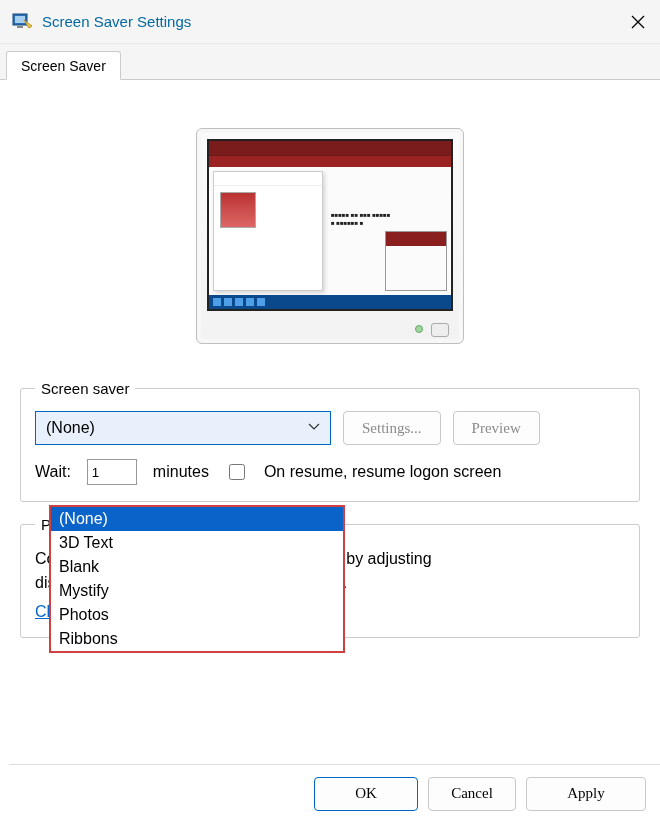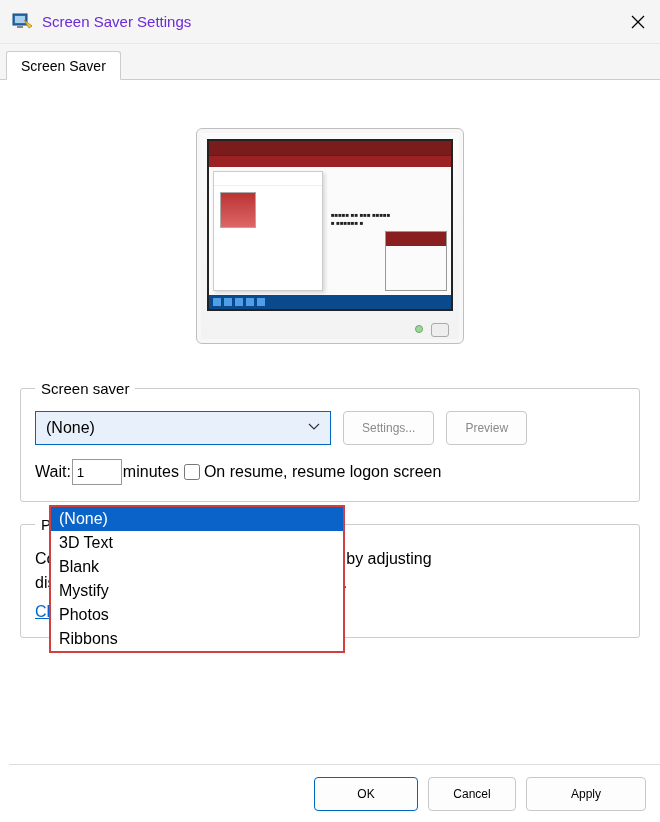--- a/index.html
+++ b/index.html
@@ -1,21 +1,21 @@
 <!DOCTYPE html>
 <html><head>
 <meta charset="utf-8">
 <style>
   * { box-sizing: border-box; font-family: "Segoe UI", Arial, sans-serif; }
   body { margin: 0; background: #fff; width: 660px; height: 822px; position: relative; }
 
   .titlebar { display: flex; align-items: center; height: 44px; padding: 0 12px; background: #f5f5f5; border-bottom: 1px solid #e8e8e8; }
   .titlebar .app-icon { width: 20px; height: 20px; margin-right: 10px; position: relative; }
   .titlebar .app-icon svg { width: 20px; height: 20px; }
-  .titlebar .title { font-size: 15px; color: #6d28d9; flex: 1; }
+  .titlebar .title { font-size: 15px; color: #0369a1; flex: 1; }
   .titlebar .close { width: 44px; height: 44px; display:flex; align-items:center; justify-content:center; margin-right:-12px;}
   .titlebar .close svg { width: 14px; height: 14px; }
 
   .tabstrip { display:flex; align-items:flex-end; height: 36px; padding-left: 6px; background:#f5f5f5; border-bottom:1px solid #ccc;}
   .tab { background:#fff; border:1px solid #ccc; border-bottom:1px solid #fff; padding:6px 14px 5px; font-size:14px; border-radius:3px 3px 0 0; margin-bottom:-1px;}
 
   .content { padding: 18px 20px 12px; }
 
   .preview-area { display:flex; justify-content:center; padding: 30px 0 36px; }
   .monitor { width: 268px; height: 216px; background: linear-gradient(#fbfbfb,#f2f2f2); border:1px solid #bfbfbf; border-radius:6px; position:relative; box-shadow: inset 0 0 0 4px #f7f7f7; }
@@ -33,24 +33,24 @@
   .monitor .screen .taskbar div { width:8px; height:8px; background:#4e9ee8;}
   .monitor .led { position:absolute; bottom:10px; right:40px; width:8px;height:8px;border-radius:50%;background:#9fd69f;border:1px solid #6a6;}
   .monitor .btn { position:absolute; bottom:6px; right:14px; width:18px;height:14px;border-radius:3px;border:1px solid #aaa;background:#eee;}
 
   fieldset.group { border:1px solid #ccc; border-radius:3px; padding: 14px 14px 16px; margin:0 0 14px 0; position:relative; }
   fieldset.group > legend { font-size:15px; padding:0 6px; color:#000; }
 
   .row1 { display:flex; gap:12px; align-items:center; }
   .combo { width: 296px; height:34px; border:1px solid #0067c0; background:#e8f1fb; display:flex; align-items:center; justify-content:space-between; padding:0 10px; font-size:16px; color:#000;}
   .combo .chev svg{width:12px;height:12px;}
-  .wbtn { height:34px; border:1px solid #c8c8c8; background:#fdfdfd; border-radius:4px; padding:0 18px; font-size:12px; display:flex; align-items:center;}
+  .wbtn { height:34px; border:1px solid #c8c8c8; background:#fdfdfd; border-radius:4px; padding:0 18px; font-size:15px; display:flex; align-items:center;font-family:Liberation Serif, serif;}
   .wbtn.disabled { color:#8a8a8a; }
   .wbtn.ok { border-color:#0067c0; }
-  .checkrow { display:flex; align-items:center; gap:1px; margin-top:14px; font-size:16px;}
+  .checkrow { display:flex; align-items:center; gap:16px; margin-top:14px; font-size:16px;}
   .checkrow input[type=checkbox]{width:16px;height:16px;}
   .spin { width:50px; height:26px; border:1px solid #999; padding:0 4px; }
 
   .dropdown { position:absolute; left:49px; top:505px; width:296px; background:#fff; border:2px solid #d04040; z-index:50; }
   .dropdown .item { padding:3px 8px; font-size:16px; }
   .dropdown .item.sel { background:#0a63c9; color:#fff; }
 
   .pm-text { font-size:16px; line-height:24px; color:#000; }
   .link { color:#0066cc; text-decoration:underline; font-size:16px; display:inline-block; margin-top:8px;}
 

